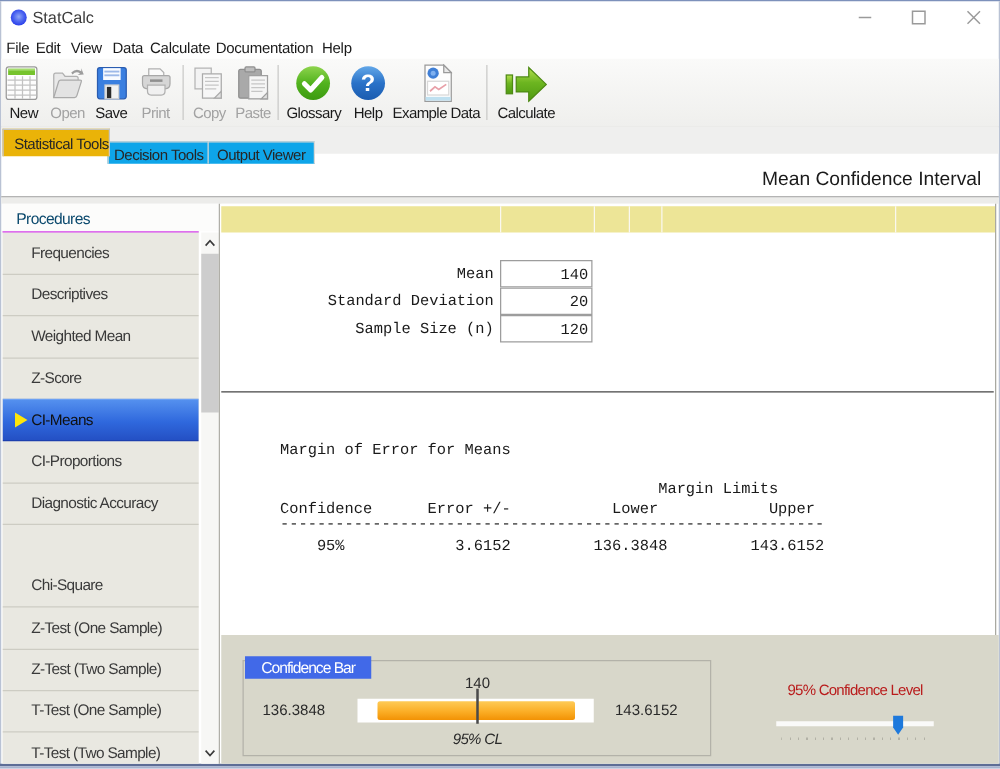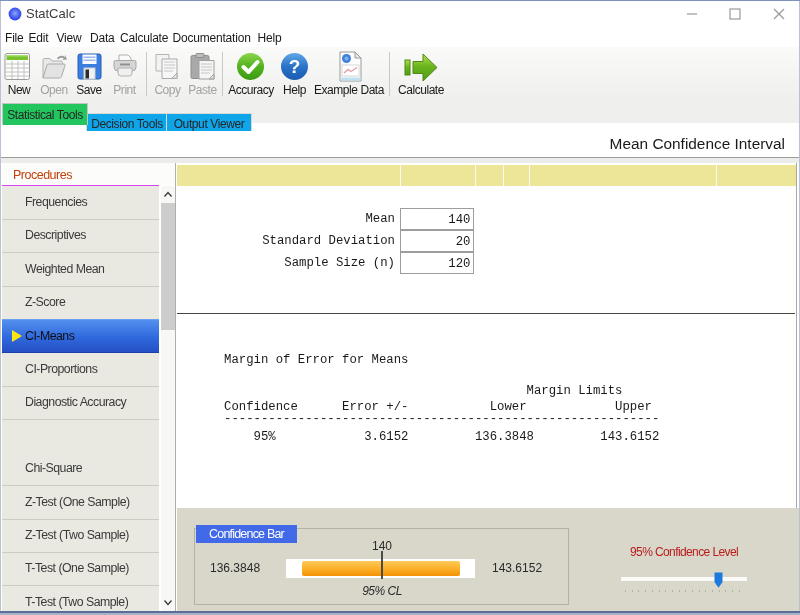--- a/index.html
+++ b/index.html
@@ -18,30 +18,30 @@
   
   .menuitem{top:31px;font-size:12px;letter-spacing:-0.2px;color:#1a1a1a;}
   
   #toolbar{left:1px;top:47px;width:798px;height:54px;background:linear-gradient(#fafaf9,#efefed);border-bottom:1px solid #d2d2d0;}
   .tbsep{top:52px;width:1px;height:44px;background:#c9c9c8;}
   .tblabel{top:83px;font-size:12px;letter-spacing:-0.45px;color:#1a1a1a;text-align:center;white-space:nowrap;}
   .tbdis{color:#a2a2a2;}
   
   #tabstrip{left:1px;top:101px;width:798px;height:22px;background:#efefee;}
   .tab{top:113px;height:17px;background:#0ea5e9;border:1px solid #d8d8d5;border-bottom:none;font-size:12px;letter-spacing:-0.4px;color:#262626;text-align:center;line-height:21px;white-space:nowrap;}
-  #tab1{left:2px;top:103px;width:84px;height:21px;background:#22c55e;border:1px solid #c5c5c2;border-bottom:none;line-height:23px;z-index:2;}
+  #tab1{left:2px;top:103px;width:84px;height:21px;background:#eab308;border:1px solid #c5c5c2;border-bottom:none;line-height:23px;z-index:2;text-align:right;}
   #tab2{left:86px;width:80px;}
   #tab3{left:166px;width:84px;}
   
   #pagetitle{right:15px;top:135px;font-size:15.4px;color:#1a1a1a;}
   #hdiv1{left:1px;top:157px;width:798px;height:1px;background:#9c9c9c;}
   #hdiv2{left:1px;top:158px;width:798px;height:5px;background:#ececea;}
   
   #sidehead{left:2px;top:163px;width:173px;height:22px;background:#fcfcfb;}
-  #sideheadtext{left:13px;top:168px;font-size:12.5px;letter-spacing:-0.5px;color:#c2410c;}
+  #sideheadtext{left:13px;top:168px;font-size:12.5px;letter-spacing:-0.5px;color:#0c4a6e;}
   #sidelist{left:2px;top:185px;width:157px;height:426px;background:#e9e8e1;border-top:1px solid #d946ef;overflow:hidden;box-sizing:border-box;}
   .item{left:0;width:157px;height:33px;border-bottom:1px solid #cdccc3;font-size:12.3px;letter-spacing:-0.5px;color:#3a3a3a;}
   .item span{position:absolute;left:23px;top:9px;white-space:nowrap;}
   #sel{background:linear-gradient(#5490ee 0%,#2f68dd 55%,#2450c4 100%);border-top:1px solid #6ba0f4;border-bottom:1px solid #1c3fae;color:#101010;height:32px;}
   #selarrow{left:10px;top:10px;width:0;height:0;border-left:10px solid #ffe60a;border-top:6.5px solid transparent;border-bottom:6.5px solid transparent;}
   
   #sscroll{left:161px;top:186px;width:14px;height:425px;background:#f7f7f5;}
   #sthumb{left:0px;top:17px;width:14px;height:127px;background:#cdcdcd;}
   #sideborder{left:175px;top:163px;width:1px;height:448px;background:#b0afa8;}
   
@@ -206,21 +206,21 @@
     <rect x="1" y="8" width="5" height="15" fill="url(#agr)" stroke="#4e8a14"></rect>
     <path d="M9 9.5 L19 9.5 L19 2 L33 15.5 L19 29 L19 21.5 L9 21.5 Z" fill="url(#agr)" stroke="#4e8a14"></path>
   </svg>
 
   <div class="abs tblabel" style="left:4px;width:30px">New</div>
   <div class="abs tblabel tbdis" style="left:38px;width:32px">Open</div>
   <div class="abs tblabel" style="left:74px;width:30px">Save</div>
   <div class="abs tblabel tbdis" style="left:109px;width:31px">Print</div>
   <div class="abs tblabel tbdis" style="left:152px;width:31px">Copy</div>
   <div class="abs tblabel tbdis" style="left:186px;width:33px">Paste</div>
-  <div class="abs tblabel" style="left:225px;width:52px">Accuracy</div>
+  <div class="abs tblabel" style="left:225px;width:52px">Glossary</div>
   <div class="abs tblabel" style="left:280px;width:29px">Help</div>
   <div class="abs tblabel" style="left:311px;width:76px">Example Data</div>
   <div class="abs tblabel" style="left:393px;width:56px">Calculate</div>
 
   <div class="abs" id="tabstrip"></div>
   <div class="abs tab" id="tab1">Statistical Tools</div>
   <div class="abs tab" id="tab2">Decision Tools</div>
   <div class="abs tab" id="tab3">Output Viewer</div>
 
   <div class="abs" id="pagetitle">Mean Confidence Interval</div>

